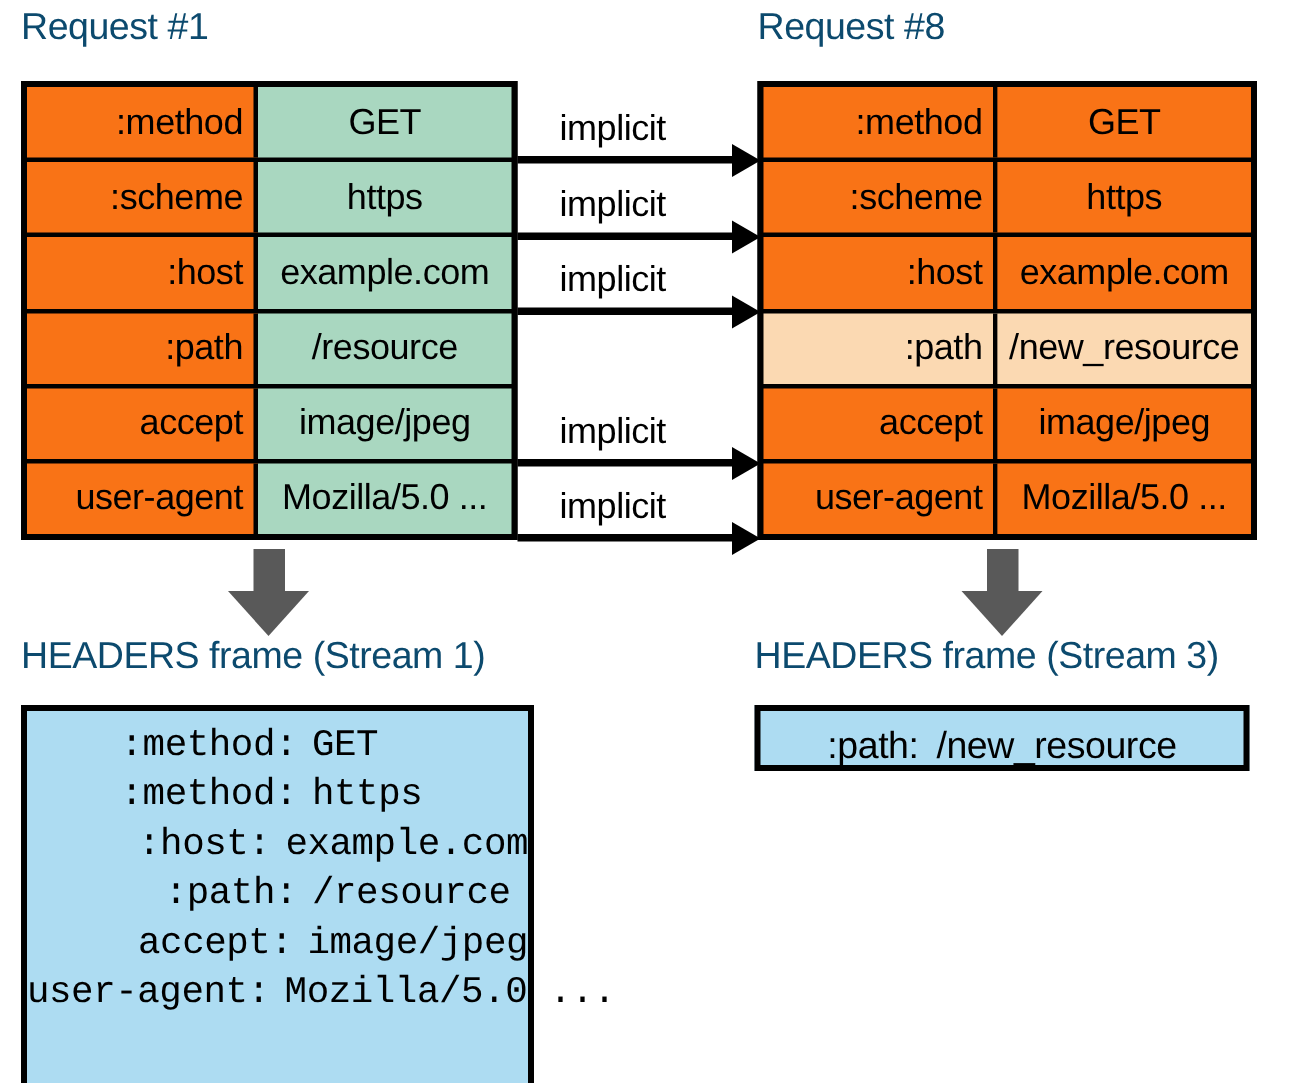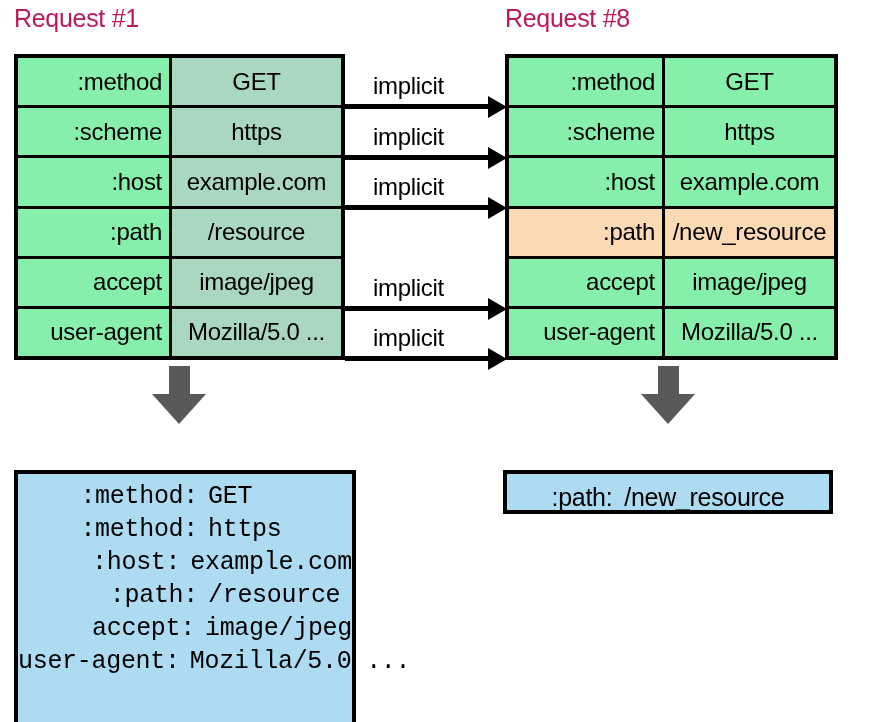--- a/index.html
+++ b/index.html
@@ -20,21 +20,21 @@
     height: 722px;
   }
 
   
   .caption {
     position: absolute;
     font-size: 25px;
     line-height: 28px;
     letter-spacing: -0.3px;
     white-space: nowrap;
-    color: #be185d;
+    color: #0c4a6e;
   }
 
   
   .htable {
     position: absolute;
     box-sizing: border-box;
     border: 4px solid #000;
     background: #000;
     display: flex;
     flex-direction: column;
@@ -59,21 +59,21 @@
   .hcell.name {
     justify-content: flex-end;
     padding-right: 7px;
     border-right: 3px solid #000;
   }
   .hcell.value {
     justify-content: center;
     padding: 0 2px;
   }
 
-  .fill-gray   { background: #86efac; }
+  .fill-gray   { background: #f97316; }
   .fill-green  { background: #a9d7c0; }
   .fill-orange { background: #fbd9b2; }
 
   
   .implicit-group { position: absolute; }
   .implicit-label {
     position: absolute;
     font-size: 24px;
     letter-spacing: -0.3px;
     white-space: nowrap;
@@ -229,20 +229,21 @@
   <div class="arrow-down" style="left:152px; top:366px; width:55px; height:60px;">
     <div class="shaft"></div>
     <div class="head"></div>
   </div>
 
   <div class="arrow-down" style="left:641px; top:366px; width:55px; height:60px;">
     <div class="shaft"></div>
     <div class="head"></div>
   </div>
 
+  <div class="caption" style="left:14px; top:423px;">HEADERS frame (Stream 1)</div>
 
   <div class="frame-box" id="frame-left" style="left:14px; top:470px; width:342px; height:277px;font-family:Liberation Mono, monospace;">
       <div class="kvline">
         <span class="k">:method:</span>
         <span class="v">GET</span>
       </div>
       <div class="kvline">
         <span class="k">:method:</span>
         <span class="v">https</span>
       </div>
@@ -257,20 +258,21 @@
       <div class="kvline">
         <span class="k">accept:</span>
         <span class="v">image/jpeg</span>
       </div>
       <div class="kvline">
         <span class="k">user-agent:</span>
         <span class="v">Mozilla/5.0 ...</span>
       </div>
     </div>
 
+  <div class="caption" style="left:503px; top:423px;">HEADERS frame (Stream 3)</div>
 
   <div class="frame-box" id="frame-right" style="left:503px; top:470px; width:330px; height:44px;">
       <div class="kvline">
         <span class="k">:path:</span>
         <span class="v">/new_resource</span>
       </div>
     </div>
 
 </div>
 

